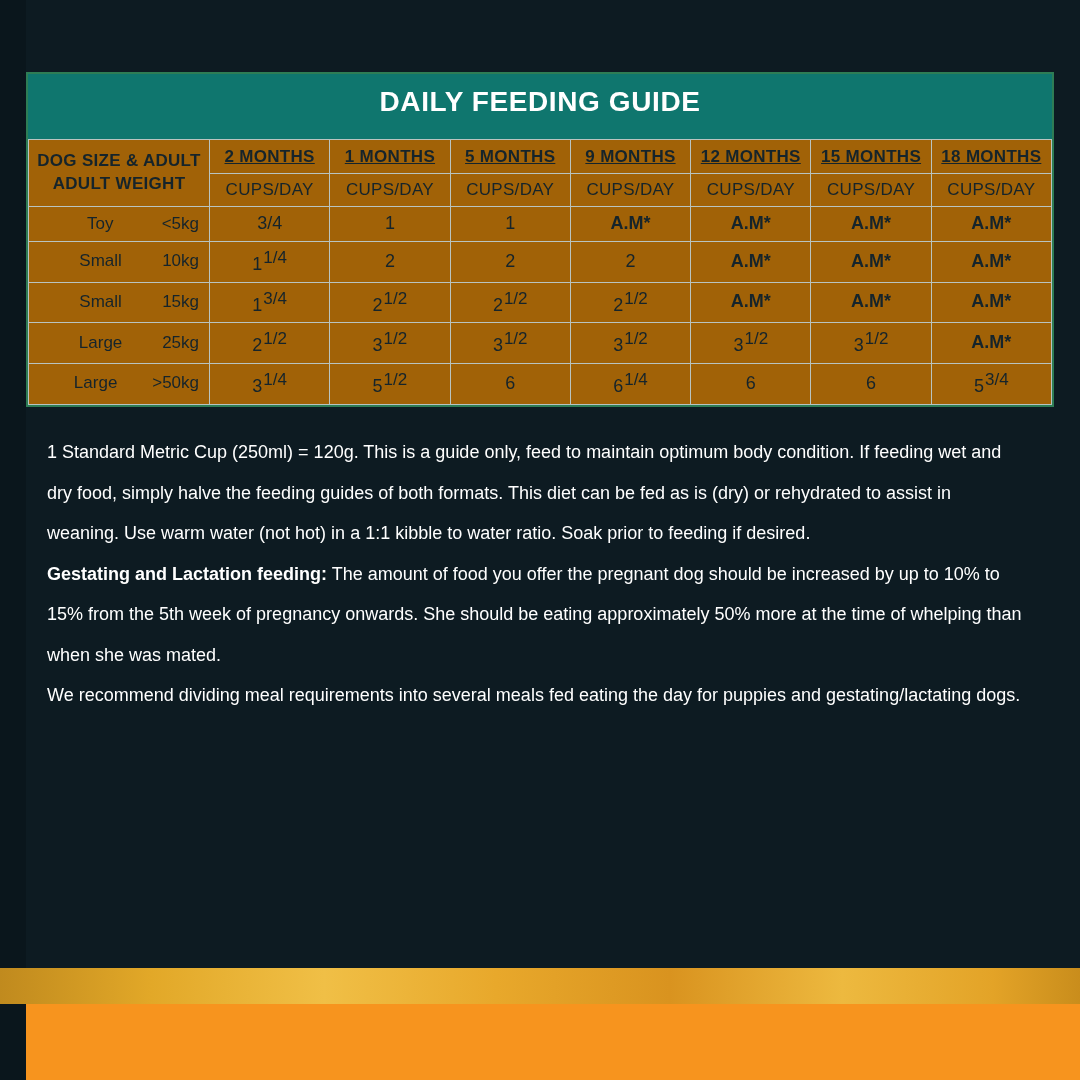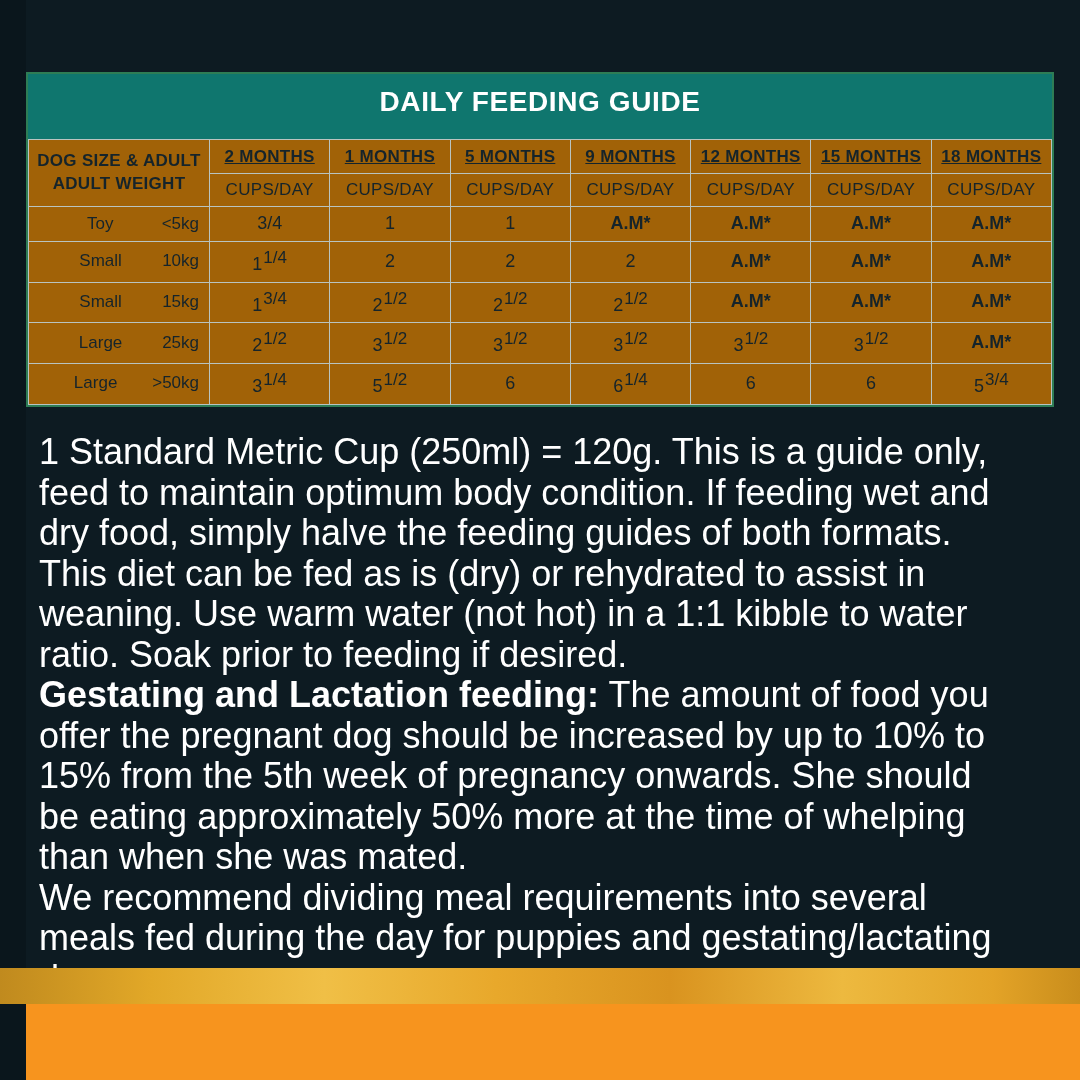--- a/index.html
+++ b/index.html
@@ -101,25 +101,25 @@
   }
   td.val.am {
     font-weight: bold;
     font-size: 17px;
   }
   .frac { font-size: 18px; }
 
   
   .body-text {
     position: absolute;
-    left: 39px;
+    left: 47px;
     top: 432px;
     width: 980px;
     color: #ffffff;
-    font-size: 36px;
+    font-size: 18px;
     line-height: 40.5px;
     font-weight: 300;
   }
   .body-text p { margin: 0; }
   .body-text b { font-weight: bold; text-align: center; }
 
   
   .gold-band {
     position: absolute;
     left: 0;
@@ -230,20 +230,20 @@
             <td class="val"><span class="frac">6</span></td>
             <td class="val"><span class="frac">5</span><sup>3/4</sup></td>
           </tr>
         </tbody>
     </table>
   </div>
 
   <div class="body-text">
     <p>1 Standard Metric Cup (250ml) = 120g. This is a guide only, feed to maintain optimum body condition. If feeding wet and dry food, simply halve the feeding guides of both formats. This diet can be fed as is (dry) or rehydrated to assist in weaning. Use warm water (not hot) in a 1:1 kibble to water ratio. Soak prior to feeding if desired.</p>
     <p><b>Gestating and Lactation feeding:</b><span> The amount of food you offer the pregnant dog should be increased by up to 10% to 15% from the 5th week of pregnancy onwards. She should be eating approximately 50% more at the time of whelping than when she was mated.</span></p>
-    <p>We recommend dividing meal requirements into several meals fed during the day for puppies and gestating/lactating dogs.</p>
+    <p>We recommend dividing meal requirements into several meals fed eating the day for puppies and gestating/lactating dogs.</p>
   </div>
 
   <div class="gold-band"></div>
   <div class="orange-band"></div>
   <div class="orange-left-bar"></div>
 
 </div>
 
 </body></html>

